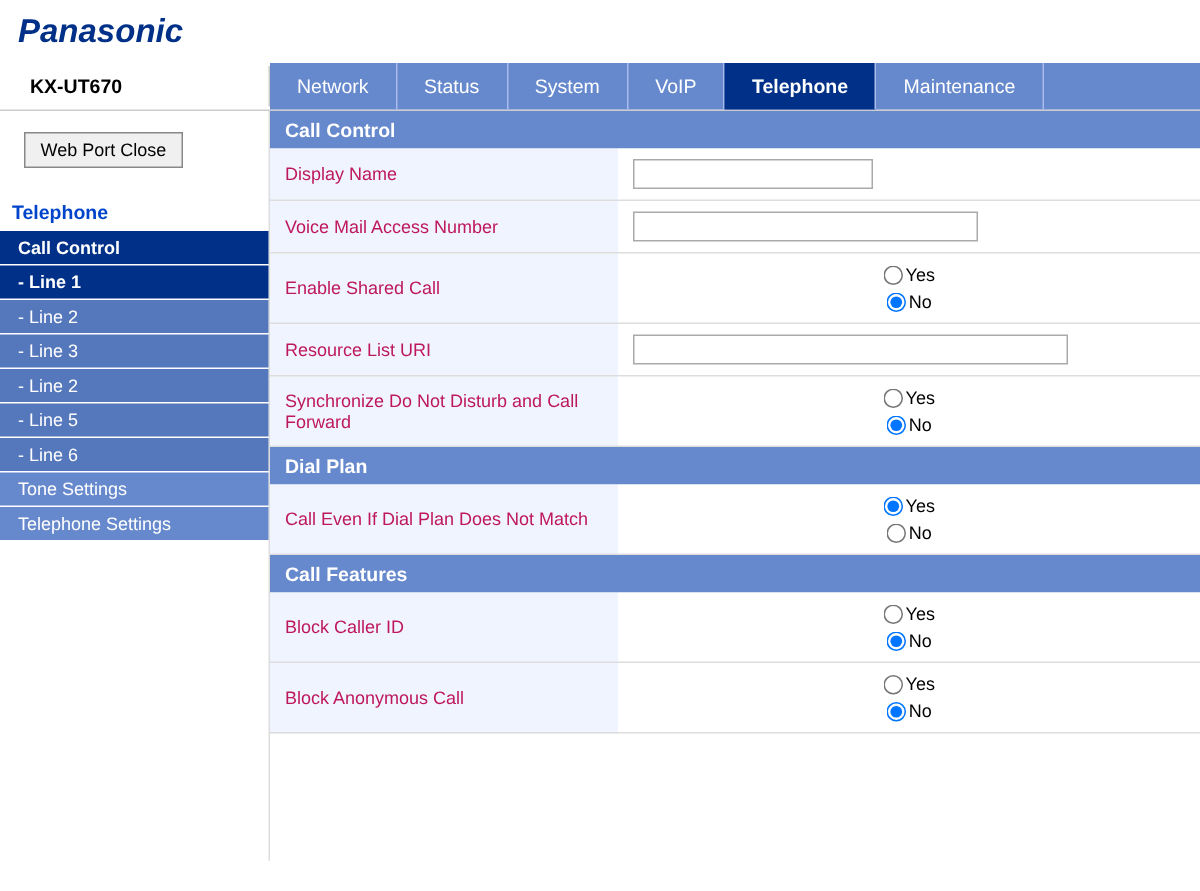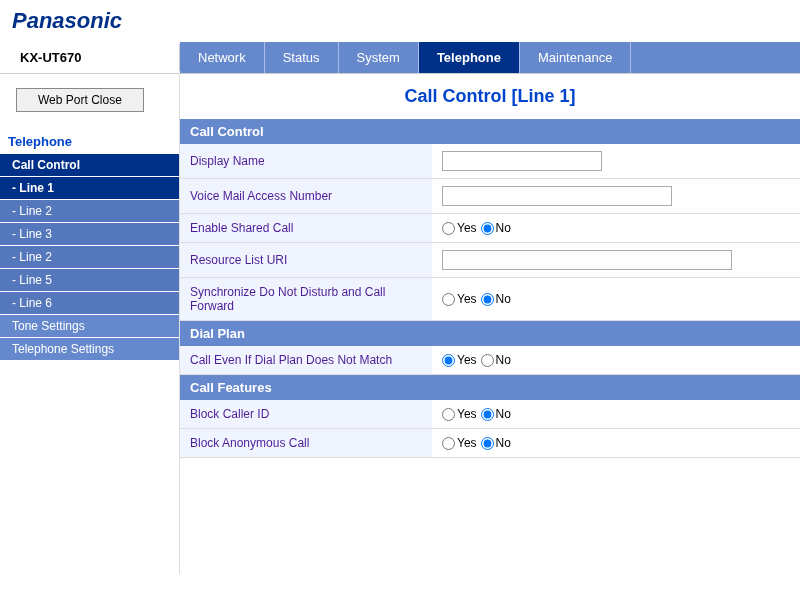--- a/index.html
+++ b/index.html
@@ -16,64 +16,65 @@
     
     .nav-tabs { display: flex; flex: 1; background: #6688cc; }
     .nav-tab { padding: 8px 18px; color: #fff; font-size: 13px; cursor: pointer; border-right: 1px solid #aabbee; text-decoration: none; }
     .nav-tab.active { background: #003087; font-weight: bold; }
 
     
     .layout { display: flex; min-height: 500px; }
 
     
     .sidebar { width: 180px; background: #fff; border-right: 1px solid #ddd; padding: 0; flex-shrink: 0; }
-    .web-port-btn { margin: 8px; padding: 4px 21px; border: 1px solid #888; background: #f0f0f0; cursor: pointer; font-size: 12px; }
+    .web-port-btn { margin: 8px; padding: 4px 10px; border: 1px solid #888; background: #f0f0f0; cursor: pointer; font-size: 12px; }
     .sidebar-section-title { color: #0044cc; font-weight: bold; padding: 8px 8px 4px 8px; font-size: 13px; }
     .sidebar-item { display: block; padding: 4px 8px 4px 12px; font-size: 12px; color: #fff; background: #6688cc; margin: 1px 0; cursor: pointer; text-decoration: none; }
     .sidebar-item.active { background: #003087; font-weight: bold; }
     .sidebar-item.sub { background: #5577bb; }
     .sidebar-item.sub.active { background: #003087; }
 
     
     .main-content { flex: 1; padding: 0 0 10px 0; }
     .page-title { text-align: center; color: #0044cc; font-size: 18px; font-weight: bold; padding: 12px 0; }
 
     
     .section-header { background: #6688cc; color: #fff; font-weight: bold; padding: 5px 10px; font-size: 13px; }
 
     
     .form-table { width: 100%; border-collapse: collapse; }
     .form-table tr { border-bottom: 1px solid #ddd; }
     .form-table td { padding: 7px 10px; vertical-align: middle; }
-    .form-table td:first-child { width: 252px; background: #f0f4ff; color: #4c1d95; font-size: 12px; }
+    .form-table td:first-child { width: 232px; background: #f0f4ff; color: #be185d; font-size: 12px; }
     .form-table td:last-child { background: #fff; }
 
     input[type="text"] { border: 1px solid #aaa; padding: 2px 4px; font-size: 12px; }
     input[type="text"].short { width: 160px; }
     input[type="text"].long { width: 230px; }
     input[type="text"].full { width: 290px; }
 
-    .radio-group { display: flex; align-items: center; gap: 4px; font-size: 12px; }
+    .radio-group { display: flex; align-items: center; gap: 4px; font-size: 12px; flex-direction: column; }
     .radio-group label { display: flex; align-items: center; gap: 2px; cursor: pointer; }
 
     textarea.dial-plan { width: 290px; height: 80px; border: 1px solid #aaa; font-size: 12px; resize: vertical; }
   </style>
 </head>
 <body>
 
 <div class="header">
   <span class="panasonic-logo">Panasonic</span>
 </div>
 
 <div class="model-bar">
   <div class="model-name">KX-UT670</div>
   <div class="nav-tabs">
     <span class="nav-tab">Network</span>
     <span class="nav-tab">Status</span>
     <span class="nav-tab">System</span>
+    <span class="nav-tab">VoIP</span>
     <span class="nav-tab active">Telephone</span>
     <span class="nav-tab">Maintenance</span>
   </div>
 </div>
 
 <div class="layout">
 
   <div class="sidebar">
     <div style="padding:6px 8px;">
       <button class="web-port-btn">Web Port Close</button>
@@ -84,21 +85,20 @@
     <div class="sidebar-item sub">- Line 2</div>
     <div class="sidebar-item sub">- Line 3</div>
     <div class="sidebar-item sub">- Line 2</div>
     <div class="sidebar-item sub">- Line 5</div>
     <div class="sidebar-item sub">- Line 6</div>
     <div class="sidebar-item">Tone Settings</div>
     <div class="sidebar-item">Telephone Settings</div>
   </div>
 
   <div class="main-content">
-    <div class="page-title">Call Control [Line 1]</div>
 
     <div class="section-header">Call Control</div>
     <table class="form-table">
       <tbody>
           <tr>
         <td>Display Name</td>
         <td>
           <input type="text" class="short" value="" style="">
         </td>
       </tr>

